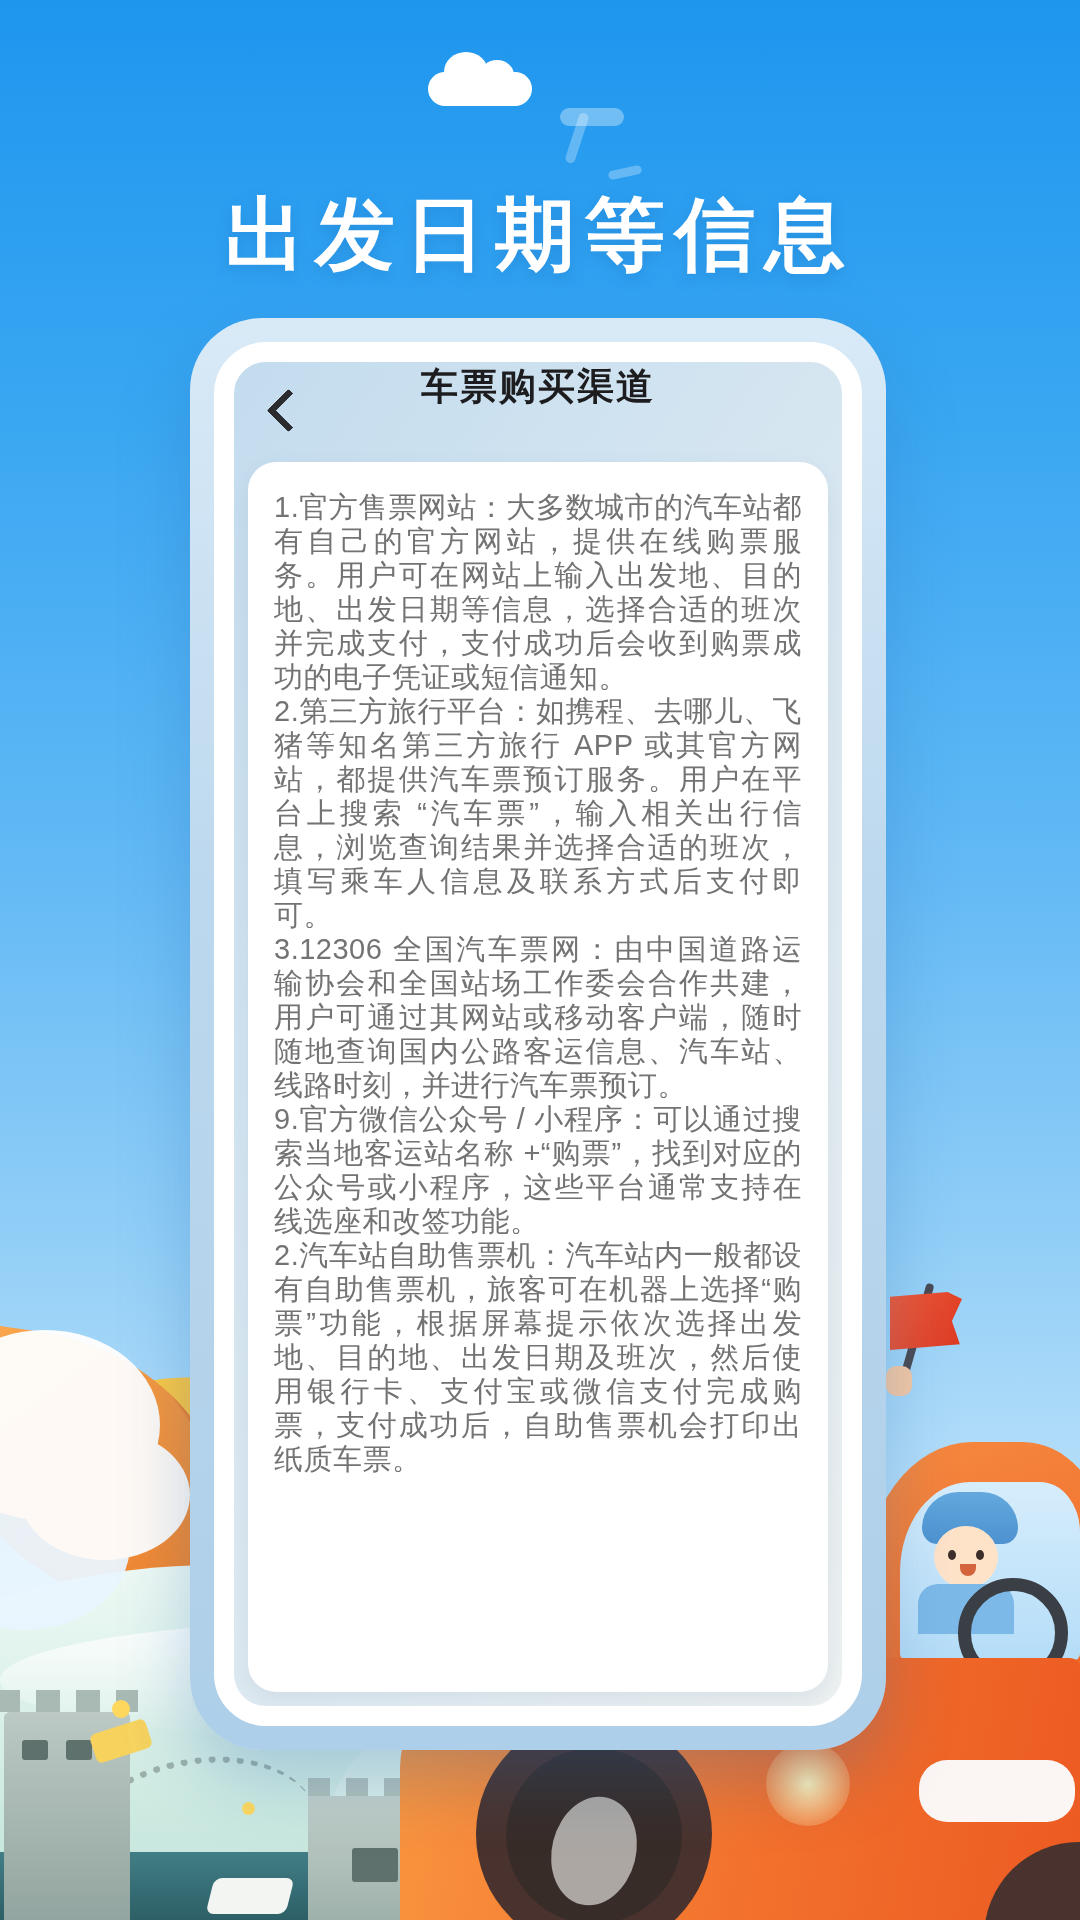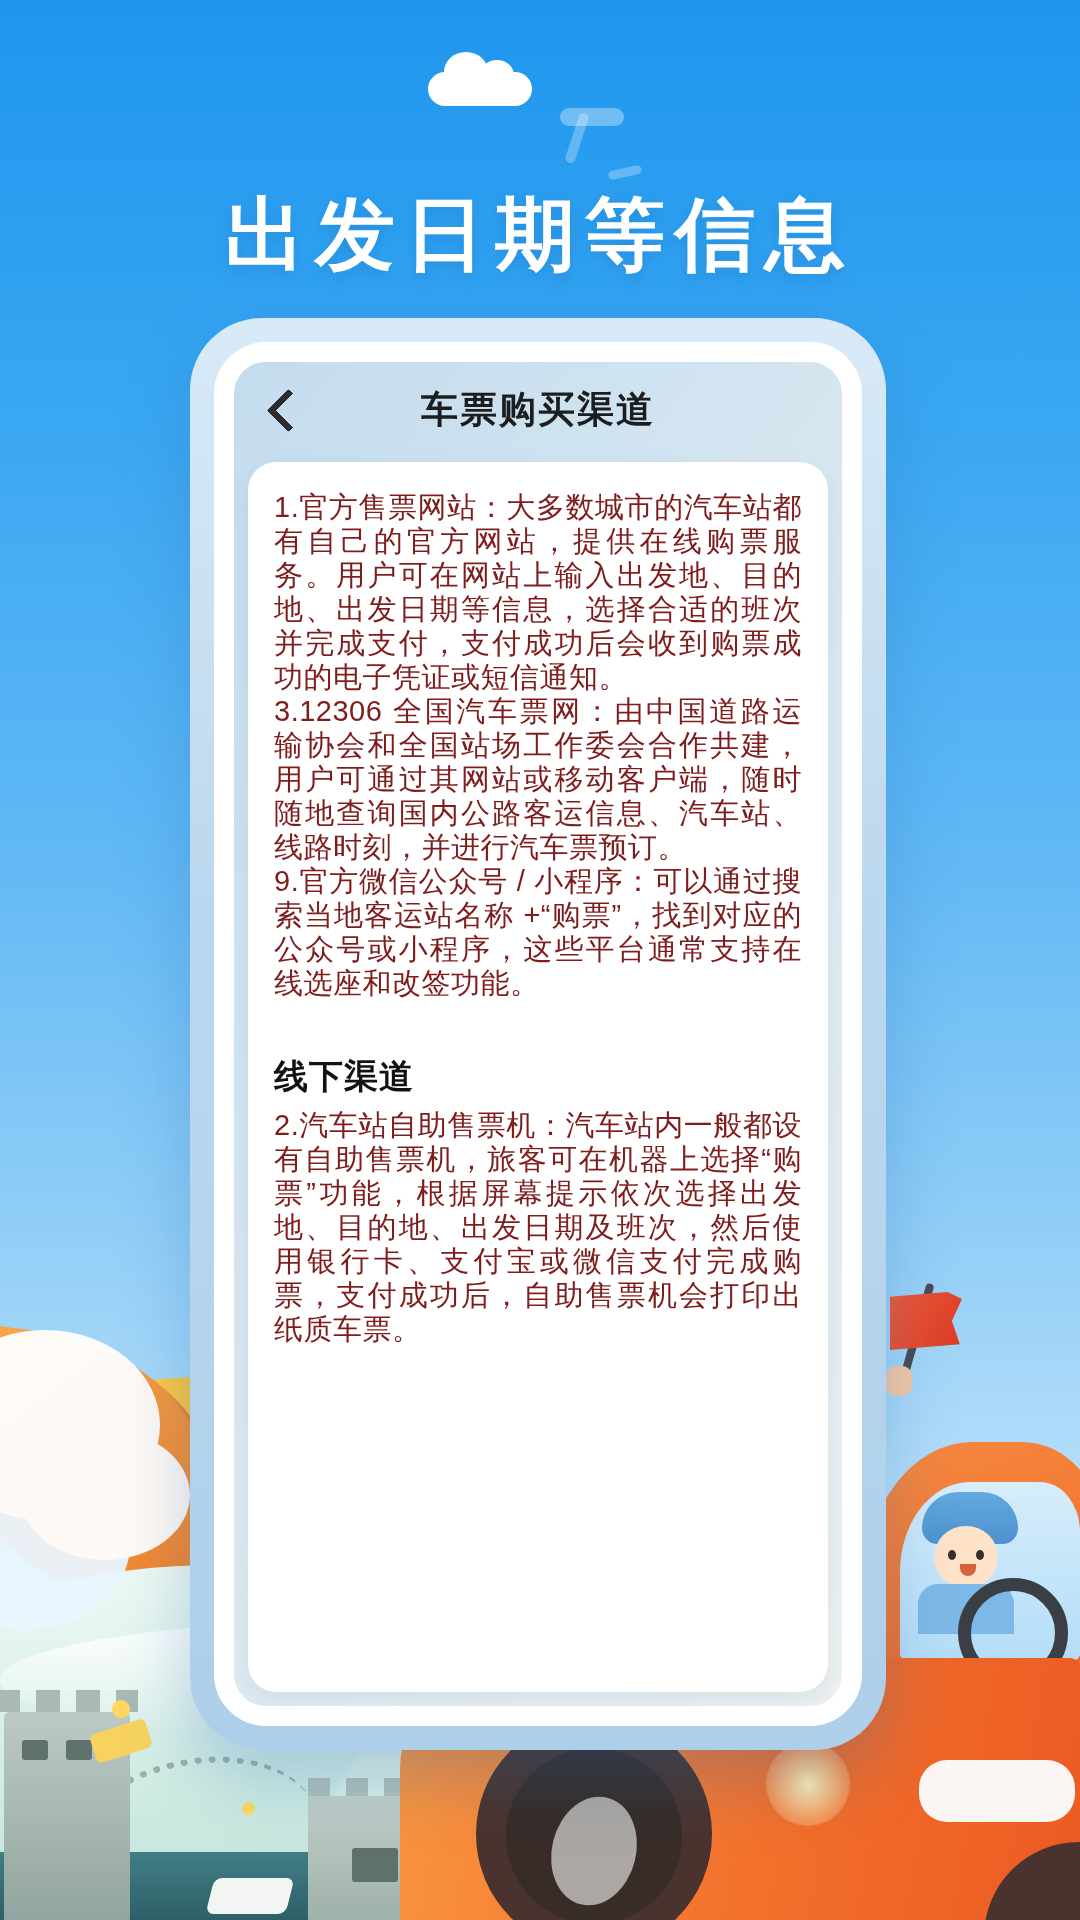--- a/index.html
+++ b/index.html
@@ -83,32 +83,32 @@
   .flag-pole{position:absolute;left:46px;top:4px;width:8px;height:92px;background:#4a4a52;border-radius:4px;transform:rotate(16deg);}
   .flag-cloth{position:absolute;left:22px;top:14px;width:72px;height:58px;background:linear-gradient(120deg,#f15a38,#dc3a22);
     clip-path:polygon(0 8%,80% 0,100% 12%,86% 50%,97% 90%,0 100%);}
   .hand{position:absolute;left:18px;top:88px;width:26px;height:30px;background:#f5c8a4;border-radius:10px;}
   
   .phone{position:absolute;left:190px;top:318px;width:696px;height:1432px;z-index:6;
     border-radius:72px;background:linear-gradient(180deg,#d9eaf7 0%,#bcd8ee 40%,#aecfe9 100%);
     box-shadow:0 30px 70px rgba(35,105,175,.28);}
   .screen{position:absolute;inset:24px;border:20px solid #ffffff;border-radius:52px;overflow:hidden;
     background:linear-gradient(125deg,#c3dcee 0%,#d8e7f1 45%,#edf1f1 100%);}
-  .app-header{position:relative;height:96px;display:flex;align-items:center;justify-content:center;}
+  .app-header{position:relative;height:96px;display:flex;align-items:flex-start;justify-content:center;}
   .app-title{font-size:37px;font-weight:800;color:#1d1d1f;letter-spacing:2px;}
   .back-btn{position:absolute;left:26px;top:50%;transform:translateY(-50%);width:48px;height:48px;
     display:flex;align-items:center;justify-content:center;background:transparent;border:none;cursor:pointer;padding:0;}
   .chev{display:block;width:24px;height:24px;border-left:7px solid #2b2b30;border-bottom:7px solid #2b2b30;
     border-radius:3px;transform:rotate(45deg);margin-left:8px;}
   .content-card{position:absolute;left:14px;right:14px;top:100px;bottom:14px;background:#ffffff;
     border-radius:28px;padding:28px 26px;box-sizing:border-box;overflow:hidden;
     box-shadow:0 8px 20px rgba(110,145,175,.14);}
   .content-card h2{margin:0 0 8px 0;font-size:34px;font-weight:800;color:#111214;letter-spacing:1px;}
   .content-card h2.second{margin-top:54px;}
-  .content-card p{margin:0;font-size:29px;line-height:34px;color:#7f1d1d;text-align:justify;letter-spacing:.5px;}
+  .content-card p{margin:0;font-size:29px;line-height:34px;color:#737373;text-align:justify;letter-spacing:.5px;}
 </style>
 </head>
 <body>
 
 <div class="sky"></div>
 
 <div class="scene">
   <div class="leaf l-yellow"></div>
   <div class="leaf l-orange"></div>
   <div class="cloud c-left"></div>
@@ -179,20 +179,20 @@
 <div class="phone">
   <div class="screen">
     <div class="app-header">
       <button class="back-btn">
         <span class="chev"></span>
       </button>
       <span class="app-title">车票购买渠道</span>
     </div>
     <div class="content-card">
       <p>1.官方售票网站：大多数城市的汽车站都有自己的官方网站，提供在线购票服务。用户可在网站上输入出发地、目的地、出发日期等信息，选择合适的班次并完成支付，支付成功后会收到购票成功的电子凭证或短信通知。</p>
+      <p>2.第三方旅行平台：如携程、去哪儿、飞猪等知名第三方旅行 APP 或其官方网站，都提供汽车票预订服务。用户在平台上搜索 “汽车票”，输入相关出行信息，浏览查询结果并选择合适的班次，填写乘车人信息及联系方式后支付即可。</p>
       <p>3.12306 全国汽车票网：由中国道路运输协会和全国站场工作委会合作共建，用户可通过其网站或移动客户端，随时随地查询国内公路客运信息、汽车站、线路时刻，并进行汽车票预订。</p>
       <p>9.官方微信公众号 / 小程序：可以通过搜索当地客运站名称 +“购票”，找到对应的公众号或小程序，这些平台通常支持在线选座和改签功能。</p>
-      <h2 class="second">线下渠道</h2>
       <p>2.汽车站自助售票机：汽车站内一般都设有自助售票机，旅客可在机器上选择“购票”功能，根据屏幕提示依次选择出发地、目的地、出发日期及班次，然后使用银行卡、支付宝或微信支付完成购票，支付成功后，自助售票机会打印出纸质车票。</p>
 
     </div>
   </div>
 </div>
 
 </body></html>

